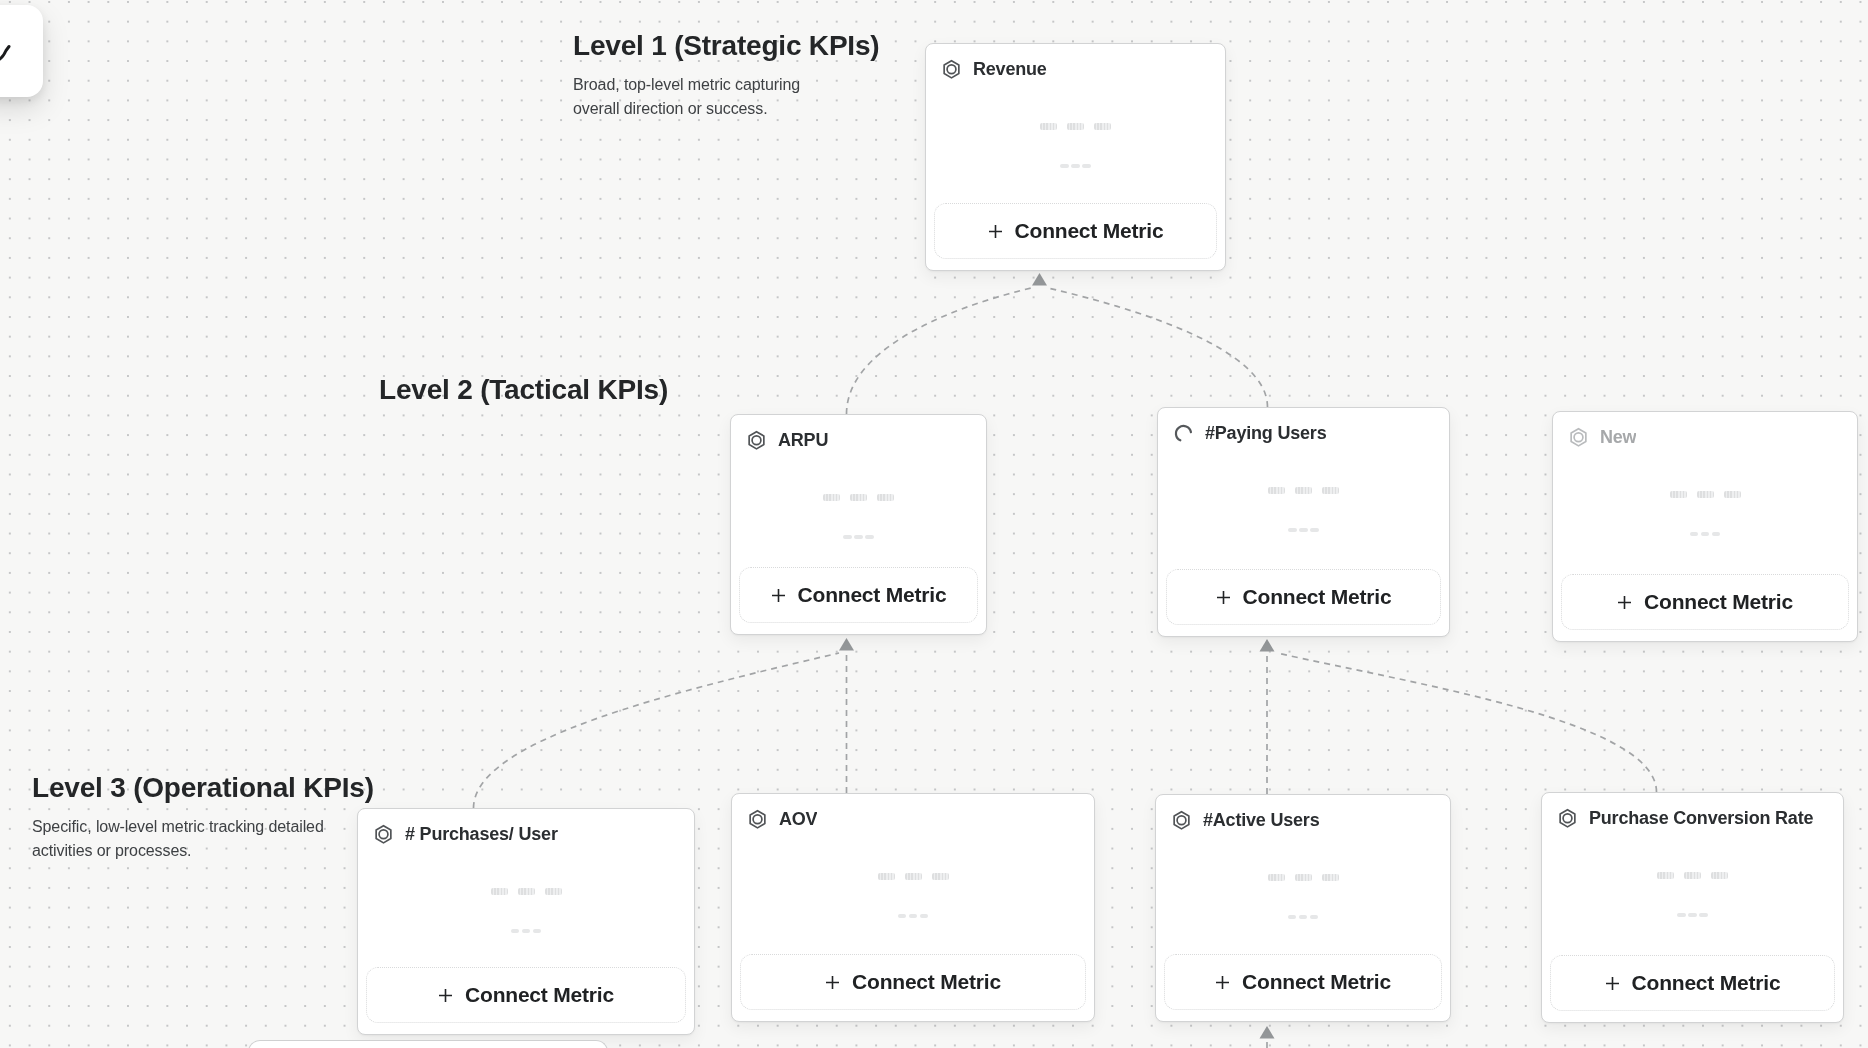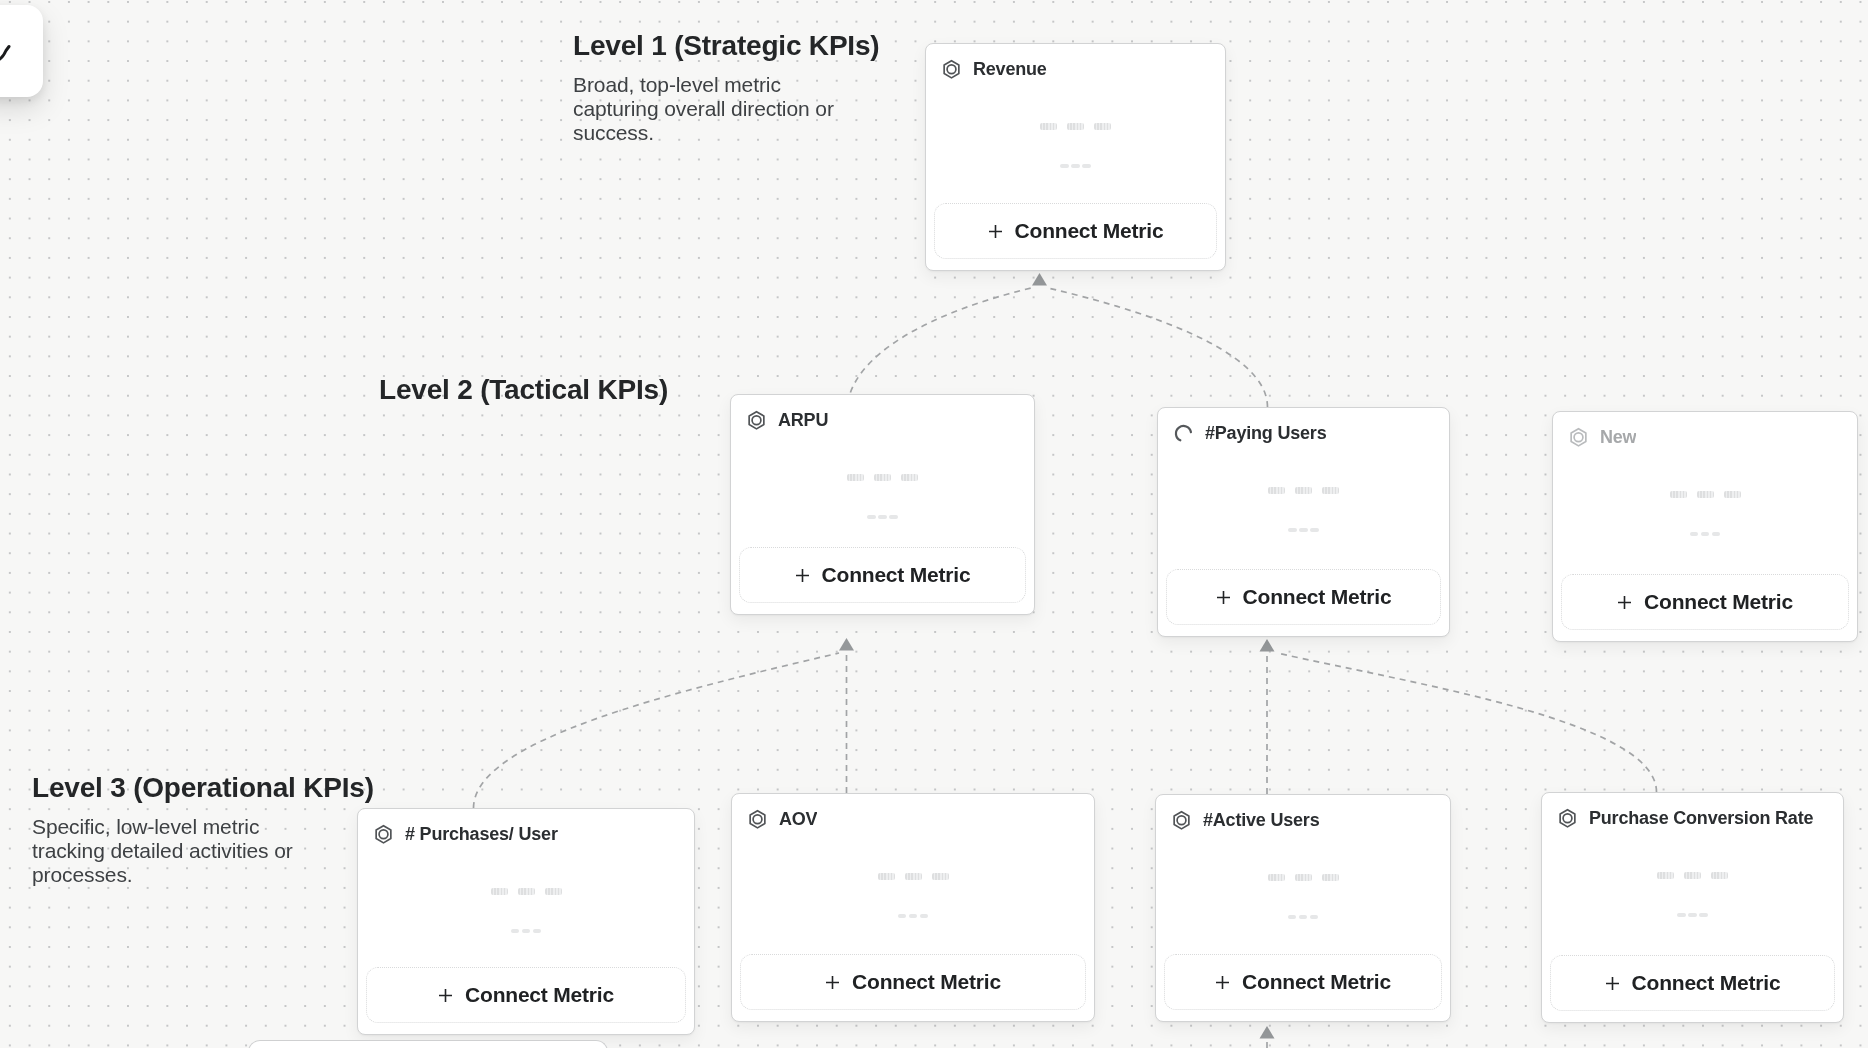--- a/index.html
+++ b/index.html
@@ -16,21 +16,21 @@
   }
   svg.edges { position:absolute; left:0; top:0; z-index:1; }
 
   
   .level { position:absolute; z-index:2; }
   .level h2 {
     margin:0 0 11px 0; font-size:28px; font-weight:700;
     color:#242628; letter-spacing:-0.2px;
   }
   .level p {
-    margin:0; font-size:21px; line-height:24px; color:#3e4144; letter-spacing:-0.1px;
+    margin:0; font-size:16px; line-height:24px; color:#3e4144; letter-spacing:-0.1px;
   }
   #level1 { left:573px; top:30px; }   #level1 p { width:272px; }
   #level2 { left:379px; top:374px; }  #level2 p { width:256px; }
   #level3 { left:32px;  top:772px; }  #level3 p { width:292px; }
 
   
   .card {
     position:absolute; z-index:3; background:#fff;
     border:1px solid #d2d3d4; border-radius:8px;
     box-shadow:0 1px 2px rgba(20,20,25,.04), 0 6px 16px rgba(20,20,25,.06);
@@ -134,21 +134,21 @@
         <i></i>
       </div>
     <button class="connect">
       <svg width="15" height="15" viewBox="0 0 15 15">
           <path d="M7.5 1V14M1 7.5H14" stroke="#212325" stroke-width="1.6"></path>
         </svg>
       <span>Connect Metric</span>
     </button>
   </article>
 
-  <article class="card" style="left:694px; top:394px; width:305px; height:221px;">
+  <article class="card" style="left:694px; top:414px; width:257px; height:221px;">
     <header class="card-head">
       <span class="icon">
         <svg width="21" height="21" viewBox="0 0 20 20" fill="none" stroke="#515457" stroke-width="1.6">
           <path d="M10 1.6 L17 5.7 V13.9 L10 18 L3 13.9 V5.7 Z" stroke-linejoin="round"></path>
           <circle cx="10" cy="9.8" r="4.2"></circle>
         </svg>
       </span>
       <h3>ARPU</h3>
     </header>
     <div class="sk-row1">

